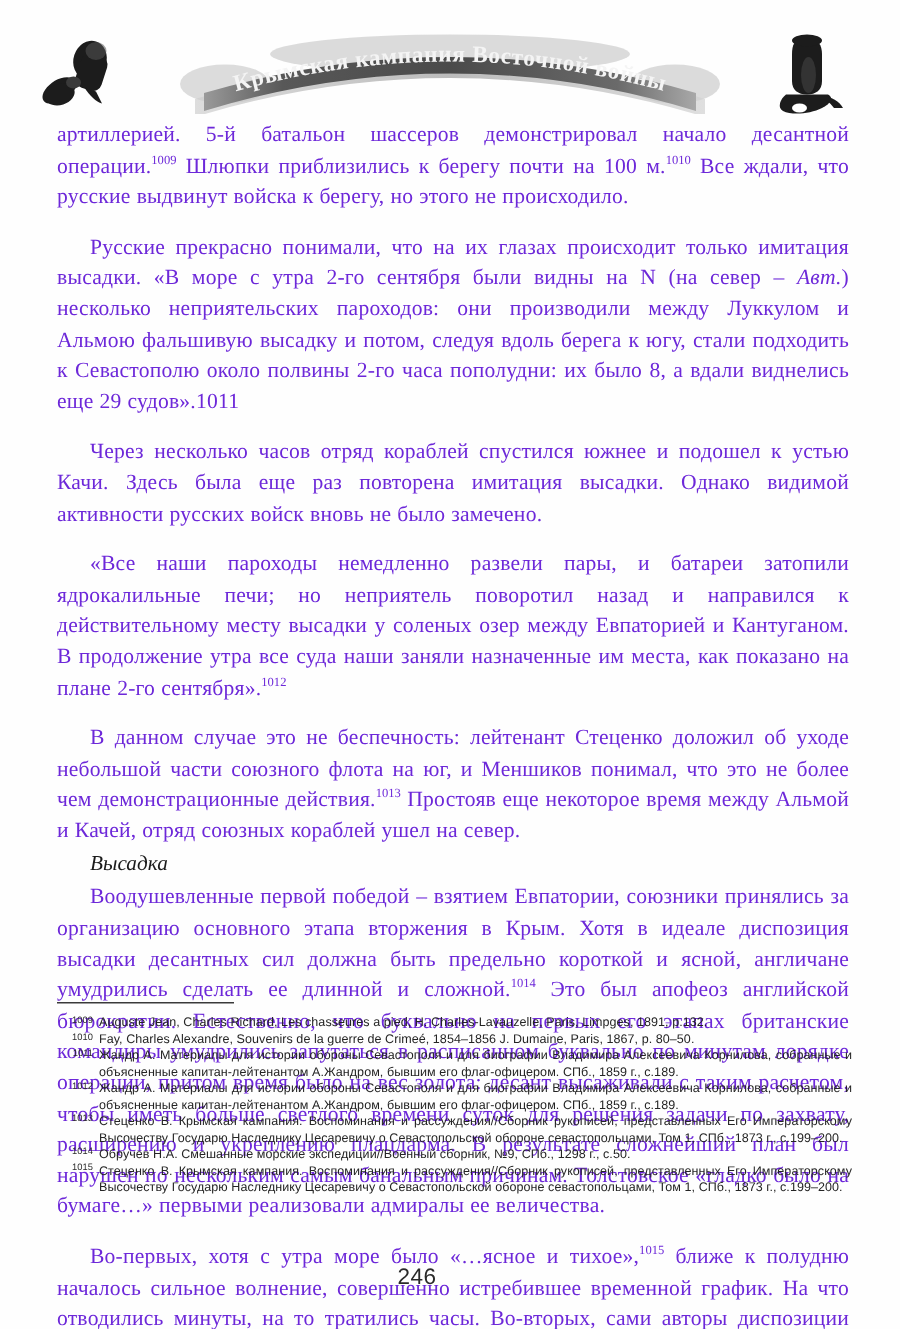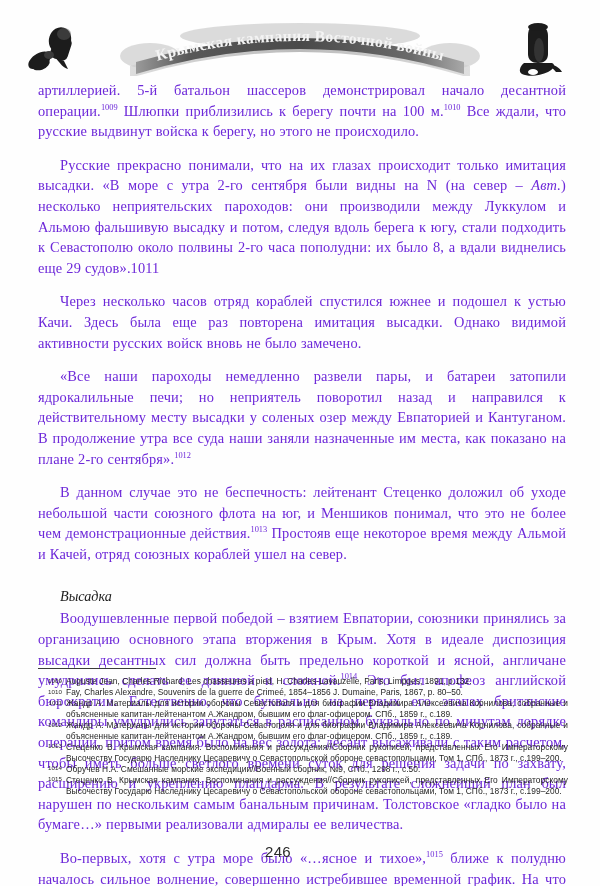--- a/index.html
+++ b/index.html
@@ -80,21 +80,21 @@
   p.para + p.para { margin-top: 13px; }
 
   sup.fn {
     font-size: 8.4px;
     vertical-align: super;
     line-height: 0;
     letter-spacing: 0;
   }
 
   .sec-head {
-    margin: 22px 0 2px 22px;
+    margin: 2px 0 2px 22px;
     font-size: 14.2px;
     font-style: italic;
     line-height: 20px;
     color: #1b1b1b;
   }
 
   em.avt { font-style: italic; }
 
   
   .fn-rule {

